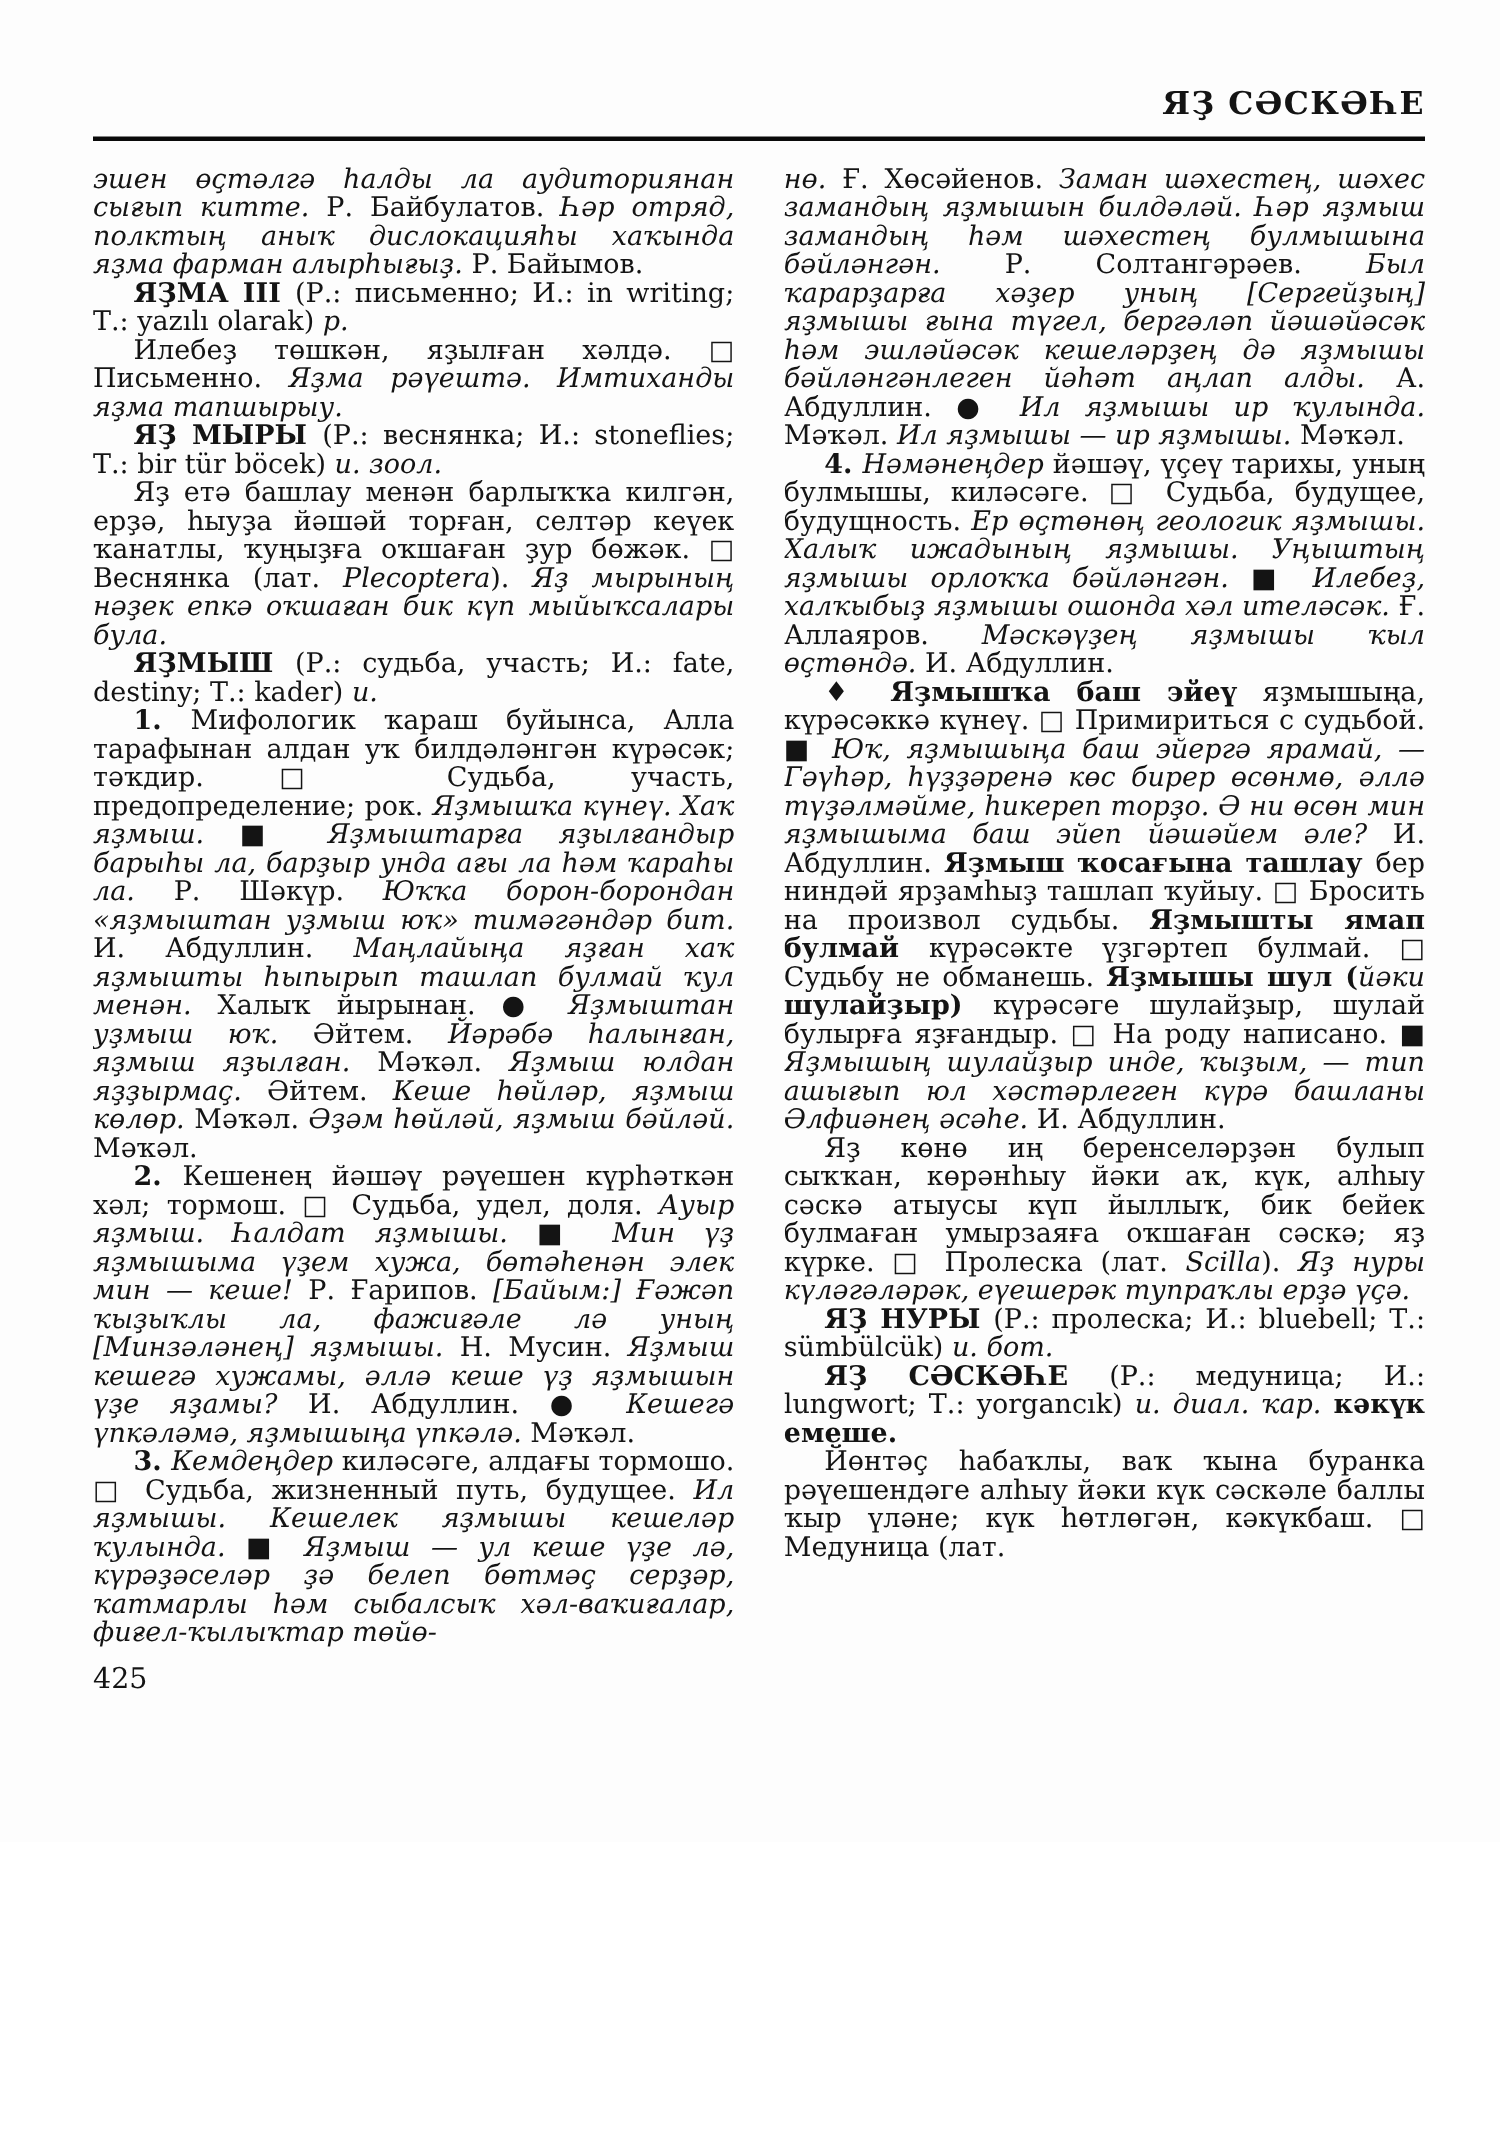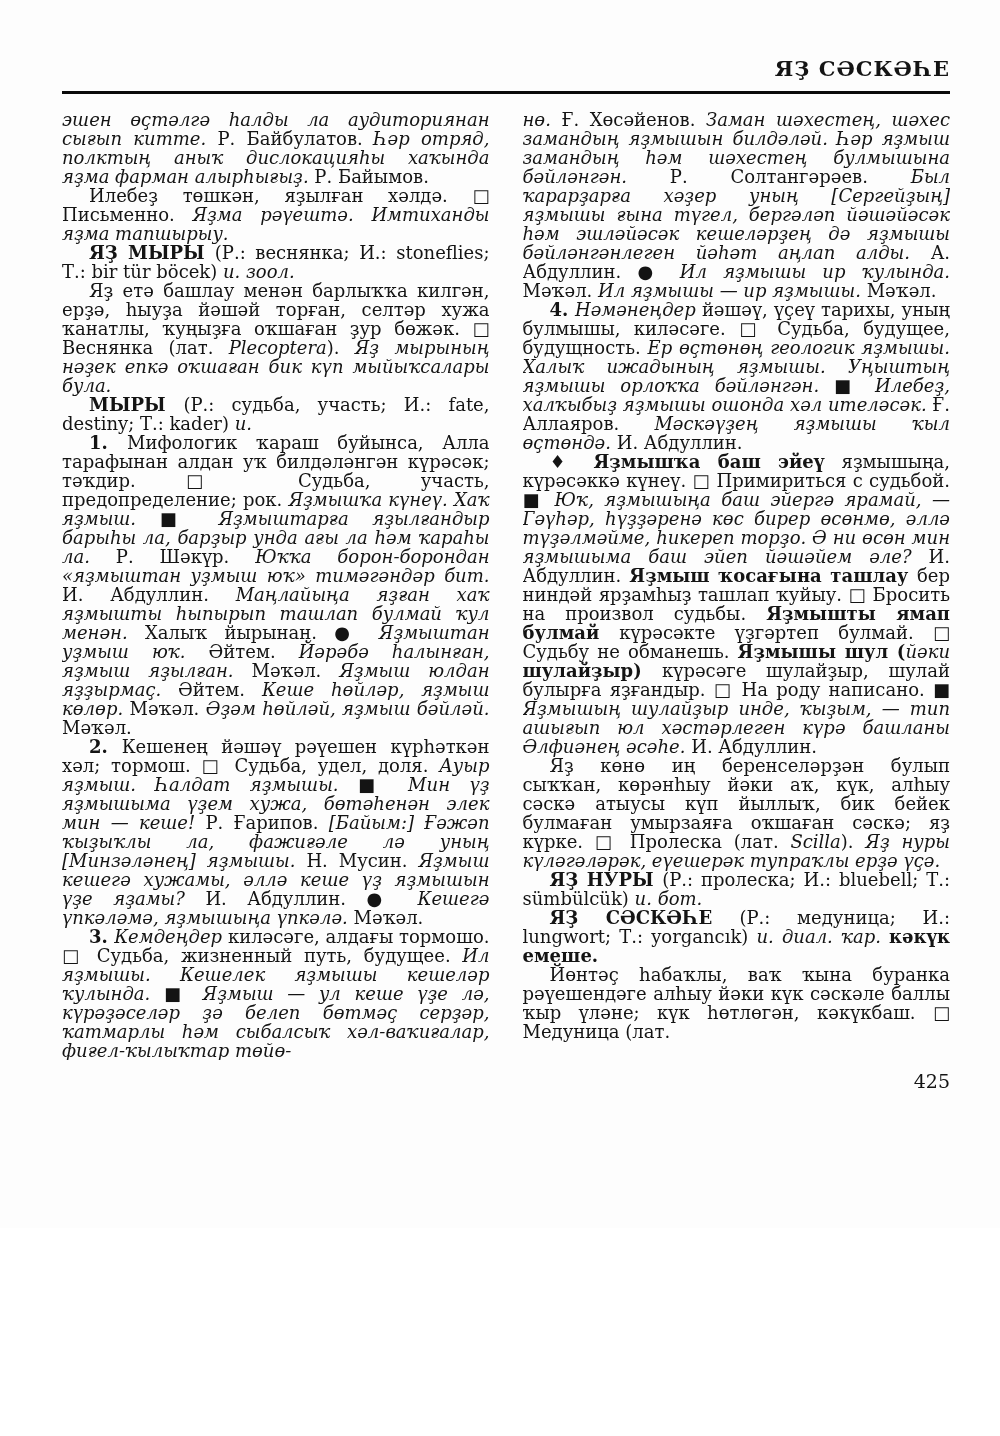--- a/index.html
+++ b/index.html
@@ -48,38 +48,39 @@
     font-size: 18px;
     line-height: 19px;
   }
   p.para.indent {
     text-indent: 1.5em;
   }
   .seg-r { font-style: normal; font-weight: normal; margin-top: 16px; }
   .seg-i { font-style: italic; }
   .seg-b { font-weight: bold; }
   .page-number {
-    text-align: right;
+    text-align: left;
     font-size: 19px;
     margin-top: 10px;
   }
 </style>
 </head>
 <body>
 
 <div class="page">
   <div class="running-head">ЯҘ СӘСКӘҺЕ</div>
   <hr class="rule">
   <div class="columns">
     <div class="col">
         <p class="para"><span class="seg-i">эшен өҫтәлгә һалды ла аудиториянан сығып китте. </span><span class="seg-r">Р. Байбулатов. </span><span class="seg-i">Һәр отряд, полктың аныҡ дислокацияһы хаҡында яҙма фарман алырһығыҙ. </span><span class="seg-r">Р. Байымов.</span></p>
+        <p class="para indent"><span class="seg-b">ЯҘМА III </span><span class="seg-r">(Р.: письменно; И.: in writing; Т.: yazılı olarak) </span><span class="seg-i">р.</span></p>
         <p class="para indent"><span class="seg-r">Илебеҙ төшкән, яҙылған хәлдә. □ Письменно. </span><span class="seg-i">Яҙма рәүештә. Имтиханды яҙма тапшырыу.</span></p>
         <p class="para indent"><span class="seg-b">ЯҘ МЫРЫ </span><span class="seg-r">(Р.: веснянка; И.: stoneflies; Т.: bir tür böcek) </span><span class="seg-i">и. зоол.</span></p>
-        <p class="para indent"><span class="seg-r">Яҙ етә башлау менән барлыҡҡа килгән, ерҙә, һыуҙа йәшәй торған, селтәр хужа ҡанатлы, ҡуңыҙға оҡшаған ҙур бөжәк. □ Веснянка (лат. </span><span class="seg-i">Plecoptera</span><span class="seg-r">). </span><span class="seg-i">Яҙ мырының нәҙек епкә оҡшаған бик күп мыйыҡсалары була.</span></p>
-        <p class="para indent"><span class="seg-b">МЫРЫ </span><span class="seg-r">(Р.: судьба, участь; И.: fate, destiny; Т.: kader) </span><span class="seg-i">и.</span></p>
+        <p class="para indent"><span class="seg-r">Яҙ етә башлау менән барлыҡҡа килгән, ерҙә, һыуҙа йәшәй торған, селтәр кеүек ҡанатлы, ҡуңыҙға оҡшаған ҙур бөжәк. □ Веснянка (лат. </span><span class="seg-i">Plecoptera</span><span class="seg-r">). </span><span class="seg-i">Яҙ мырының нәҙек епкә оҡшаған бик күп мыйыҡсалары була.</span></p>
+        <p class="para indent"><span class="seg-b">ЯҘМЫШ </span><span class="seg-r">(Р.: судьба, участь; И.: fate, destiny; Т.: kader) </span><span class="seg-i">и.</span></p>
         <p class="para indent"><span class="seg-b">1. </span><span class="seg-r">Мифологик ҡараш буйынса, Алла тарафынан алдан уҡ билдәләнгән күрәсәк; тәҡдир. □ Судьба, участь, предопределение; рок. </span><span class="seg-i">Яҙмышҡа күнеү. Хаҡ яҙмыш. </span><span class="seg-r">■ </span><span class="seg-i">Яҙмыштарға яҙылғандыр барыһы ла, барҙыр унда ағы ла һәм ҡараһы ла. </span><span class="seg-r">Р. Шәкүр. </span><span class="seg-i">Юҡҡа борон-борондан «яҙмыштан уҙмыш юҡ» тимәгәндәр бит. </span><span class="seg-r">И. Абдуллин. </span><span class="seg-i">Маңлайыңа яҙған хаҡ яҙмышты һыпырып ташлап булмай ҡул менән. </span><span class="seg-r">Халыҡ йырынан. ● </span><span class="seg-i">Яҙмыштан уҙмыш юҡ. </span><span class="seg-r">Әйтем. </span><span class="seg-i">Йәрәбә һалынған, яҙмыш яҙылған. </span><span class="seg-r">Мәҡәл. </span><span class="seg-i">Яҙмыш юлдан яҙҙырмаҫ. </span><span class="seg-r">Әйтем. </span><span class="seg-i">Кеше һөйләр, яҙмыш көлөр. </span><span class="seg-r">Мәҡәл. </span><span class="seg-i">Әҙәм һөйләй, яҙмыш бәйләй. </span><span class="seg-r">Мәҡәл.</span></p>
         <p class="para indent"><span class="seg-b">2. </span><span class="seg-r">Кешенең йәшәү рәүешен күрһәткән хәл; тормош. □ Судьба, удел, доля. </span><span class="seg-i">Ауыр яҙмыш. Һалдат яҙмышы. </span><span class="seg-r">■ </span><span class="seg-i">Мин үҙ яҙмышыма үҙем хужа, бөтәһенән элек мин — кеше! </span><span class="seg-r">Р. Ғарипов. </span><span class="seg-i">[Байым:] Ғәжәп ҡыҙыҡлы ла, фажиғәле лә уның [Минзәләнең] яҙмышы. </span><span class="seg-r">Н. Мусин. </span><span class="seg-i">Яҙмыш кешегә хужамы, әллә кеше үҙ яҙмышын үҙе яҙамы? </span><span class="seg-r">И. Абдуллин. ● </span><span class="seg-i">Кешегә үпкәләмә, яҙмышыңа үпкәлә. </span><span class="seg-r">Мәҡәл.</span></p>
         <p class="para indent"><span class="seg-b">3. </span><span class="seg-i">Кемдеңдер </span><span class="seg-r">киләсәге, алдағы тормошо. □ Судьба, жизненный путь, будущее. </span><span class="seg-i">Ил яҙмышы. Кешелек яҙмышы кешеләр ҡулында. </span><span class="seg-r">■ </span><span class="seg-i">Яҙмыш — ул кеше үҙе лә, күрәҙәселәр ҙә белеп бөтмәҫ серҙәр, ҡатмарлы һәм сыбалсыҡ хәл-ваҡиғалар, фиғел-ҡылыҡтар төйө-</span></p>
       </div>
     <div class="col">
         <p class="para"><span class="seg-i">нө. </span><span class="seg-r">Ғ. Хөсәйенов. </span><span class="seg-i">Заман шәхестең, шәхес замандың яҙмышын билдәләй. Һәр яҙмыш замандың һәм шәхестең булмышына бәйләнгән. </span><span class="seg-r">Р. Солтангәрәев. </span><span class="seg-i">Был ҡарарҙарға хәҙер уның [Сергейҙың] яҙмышы ғына түгел, бергәләп йәшәйәсәк һәм эшләйәсәк кешеләрҙең дә яҙмышы бәйләнгәнлеген йәһәт аңлап алды. </span><span class="seg-r">А. Абдуллин. ● </span><span class="seg-i">Ил яҙмышы ир ҡулында. </span><span class="seg-r">Мәҡәл. </span><span class="seg-i">Ил яҙмышы — ир яҙмышы. </span><span class="seg-r">Мәҡәл.</span></p>
         <p class="para indent"><span class="seg-b">4. </span><span class="seg-i">Нәмәнеңдер </span><span class="seg-r">йәшәү, үҫеү тарихы, уның булмышы, киләсәге. □ Судьба, будущее, будущность. </span><span class="seg-i">Ер өҫтөнөң геологик яҙмышы. Халыҡ ижадының яҙмышы. Уңыштың яҙмышы орлоҡҡа бәйләнгән. </span><span class="seg-r">■ </span><span class="seg-i">Илебеҙ, халҡыбыҙ яҙмышы ошонда хәл ителәсәк. </span><span class="seg-r">Ғ. Аллаяров. </span><span class="seg-i">Мәскәүҙең яҙмышы ҡыл өҫтөндә. </span><span class="seg-r">И. Абдуллин.</span></p>
         <p class="para indent"><span class="seg-r">♦ </span><span class="seg-b">Яҙмышҡа баш эйеү </span><span class="seg-r">яҙмышыңа, күрәсәккә күнеү. □ Примириться с судьбой. ■ </span><span class="seg-i">Юҡ, яҙмышыңа баш эйергә ярамай, — Гәүһәр, һүҙҙәренә көс бирер өсөнмө, әллә түҙәлмәйме, һикереп торҙо. Ә ни өсөн мин яҙмышыма баш эйеп йәшәйем әле? </span><span class="seg-r">И. Абдуллин. </span><span class="seg-b">Яҙмыш ҡосағына ташлау </span><span class="seg-r">бер ниндәй ярҙамһыҙ ташлап ҡуйыу. □ Бросить на произвол судьбы. </span><span class="seg-b">Яҙмышты ямап булмай </span><span class="seg-r">күрәсәкте үҙгәртеп булмай. □ Судьбу не обманешь. </span><span class="seg-b">Яҙмышы шул (</span><span class="seg-i">йәки </span><span class="seg-b">шулайҙыр) </span><span class="seg-r">күрәсәге шулайҙыр, шулай булырға яҙғандыр. □ На роду написано. ■ </span><span class="seg-i">Яҙмышың шулайҙыр инде, ҡыҙым, — тип ашығып юл хәстәрлеген күрә башланы Әлфиәнең әсәһе. </span><span class="seg-r">И. Абдуллин.</span></p>
         <p class="para indent"><span class="seg-r">Яҙ көнө иң беренселәрҙән булып сыҡҡан, көрәнһыу йәки аҡ, күк, алһыу сәскә атыусы күп йыллыҡ, бик бейек булмаған умырзаяға оҡшаған сәскә; яҙ күрке. □ Пролеска (лат. </span><span class="seg-i">Scilla</span><span class="seg-r">). </span><span class="seg-i">Яҙ нуры күләгәләрәк, еүешерәк тупраҡлы ерҙә үҫә.</span></p>
         <p class="para indent"><span class="seg-b">ЯҘ НУРЫ </span><span class="seg-r">(Р.: пролеска; И.: bluebell; Т.: sümbülcük) </span><span class="seg-i">и. бот.</span></p>

